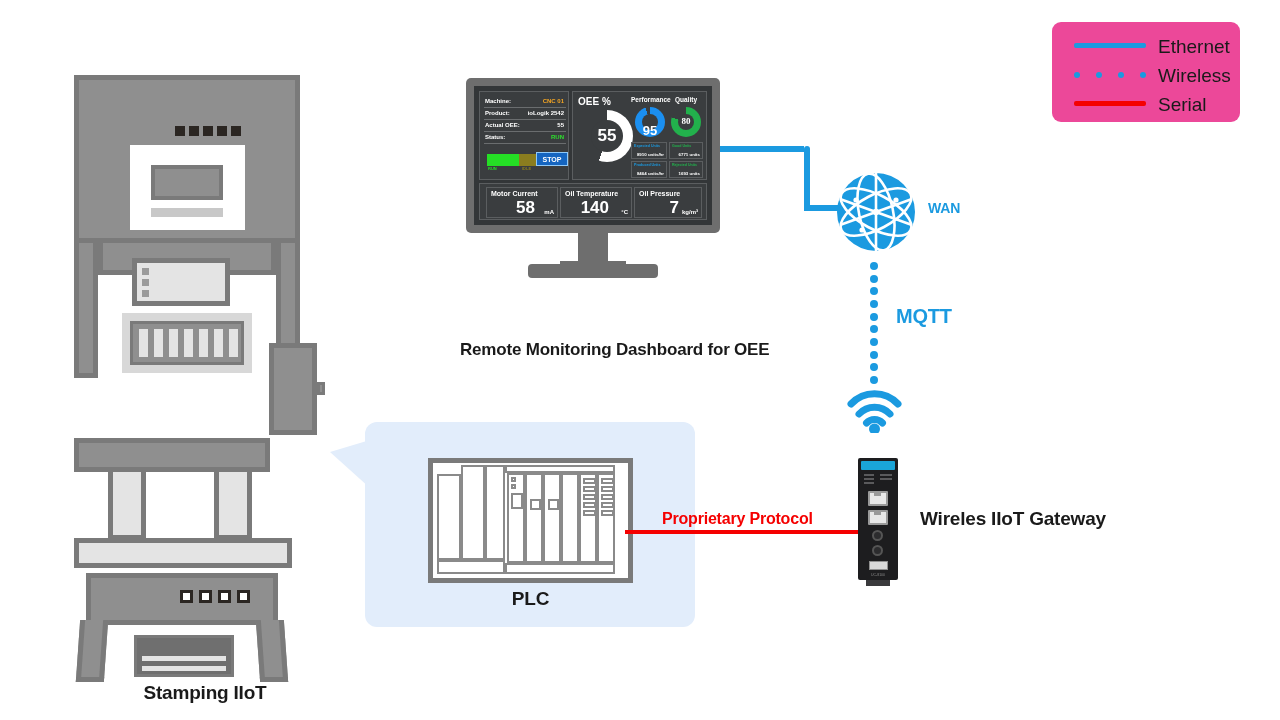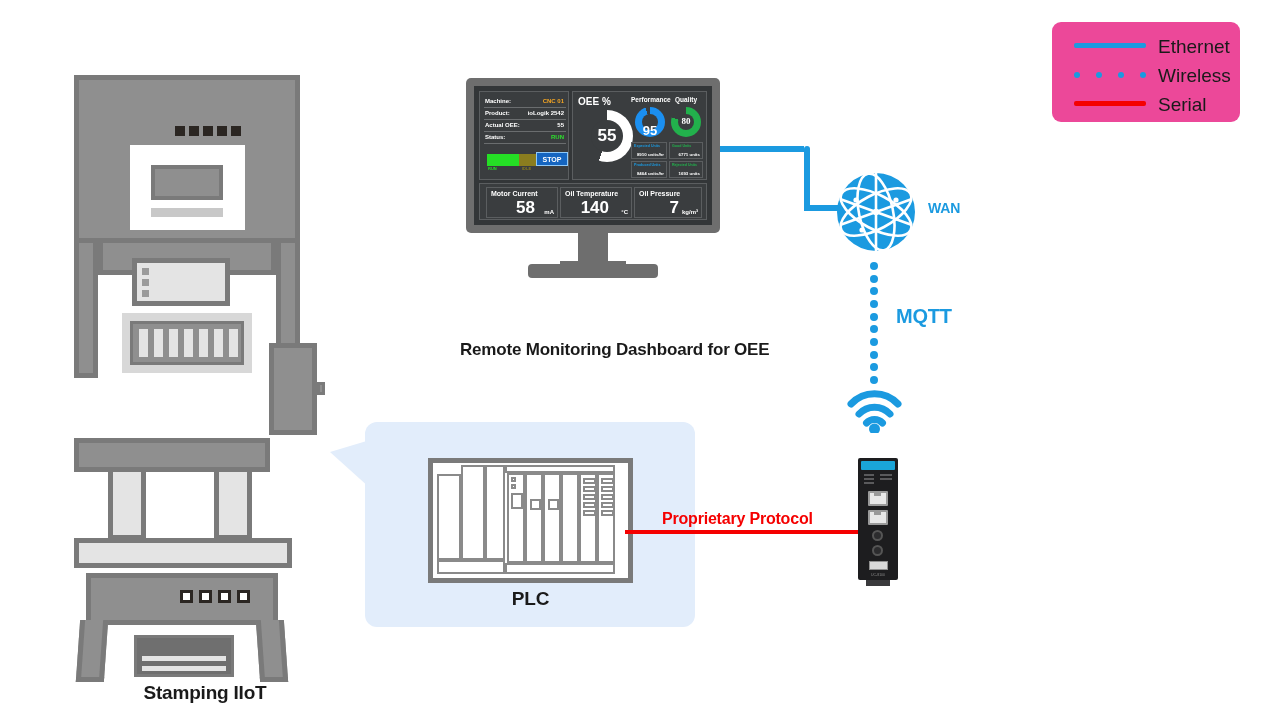--- a/index.html
+++ b/index.html
@@ -441,14 +441,15 @@
     </div>
     <div class="gw-port" style="left:10px;top:52px;width:20px;height:15px;">
       <span class="tab"></span>
     </div>
     <div class="gw-circ" style="left:14px;top:72px;width:11px;height:11px;"></div>
     <div class="gw-circ" style="left:14px;top:87px;width:11px;height:11px;"></div>
     <div class="gw-usb" style="left:11px;top:103px;width:19px;height:9px;"></div>
     <div class="gw-name">UC-8100</div>
     <div class="gw-foot"></div>
   </div>
+  <div class="abs cap lbl-gw">Wireles IIoT Gateway</div>
 
 </div>
 
 </body></html>

